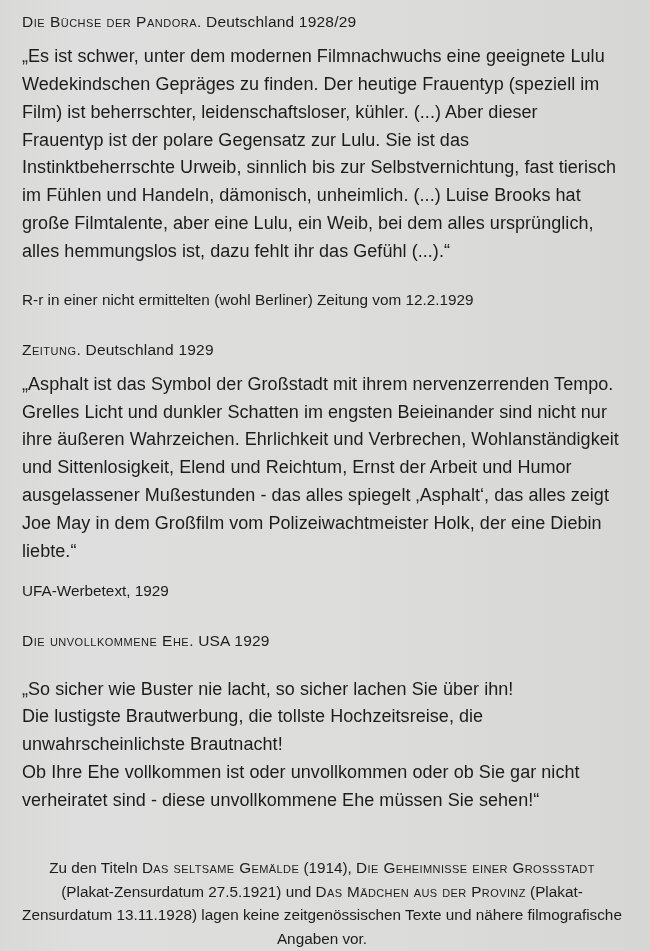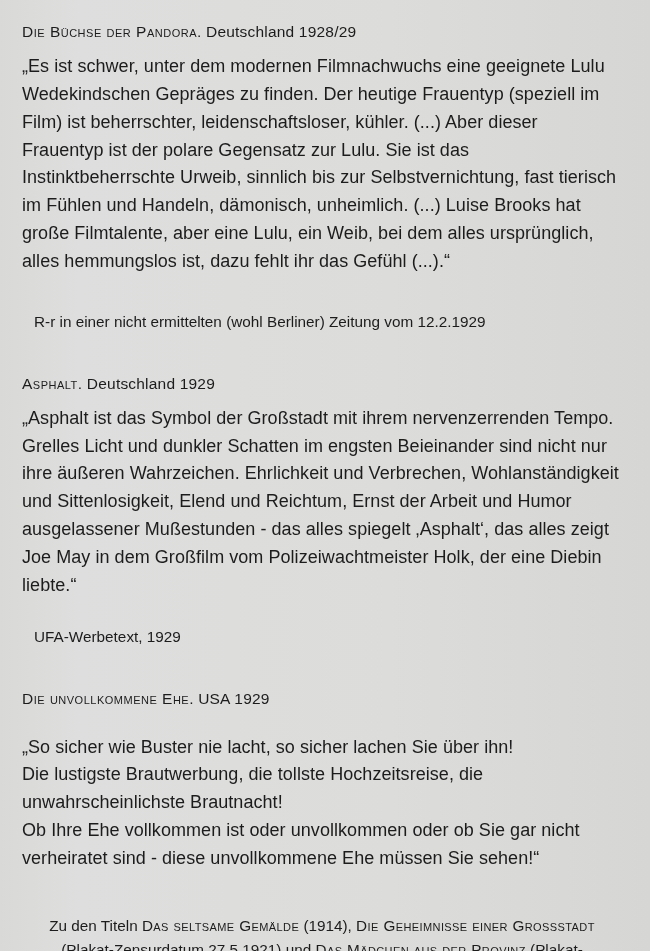--- a/index.html
+++ b/index.html
@@ -12,21 +12,21 @@
     background: #dcdcda;
     font-family: "Liberation Sans", sans-serif;
     color: #1c1c1c;
     overflow: hidden;
   }
   .page {
     position: relative;
     width: 650px;
     height: 951px;
     box-sizing: border-box;
-    padding: 22px 28px 0 22px;
+    padding: 12px 28px 0 22px;
     background: linear-gradient(90deg, #d9d9d7 0%, #dedede 12%, #dcdcda 60%, #d6d6d4 100%);
   }
   .section {
     margin-bottom: 0;
   }
   .heading {
     font-size: 15.5px;
     line-height: 1.35;
     margin: 0 0 10px 0;
     letter-spacing: 0.2px;
@@ -38,21 +38,21 @@
   .body-text {
     font-size: 18px;
     line-height: 1.55;
     margin: 0;
     letter-spacing: 0.05px;
     text-align: left;
   }
   .source {
     font-size: 15.3px;
     line-height: 1.55;
-    margin: 12px;
+    margin: 0;
   }
   .gap-sm { height: 13px; }
   .gap-md { height: 22px; }
   .gap-lg { height: 28px; }
   .closing {
     font-size: 15.3px;
     line-height: 1.55;
     margin: 0;
     text-align: center;
   }
@@ -69,21 +69,21 @@
   <div class="section">
     <p class="heading"><span class="smallcaps">Die Büchse der Pandora</span><span>. Deutschland 1928/29</span></p>
     <p class="body-text">„Es ist schwer, unter dem modernen Filmnachwuchs eine geeignete Lulu Wedekindschen Gepräges zu finden. Der heutige Frauentyp (speziell im Film) ist beherrschter, leidenschaftsloser, kühler. (...) Aber dieser Frauentyp ist der polare Gegensatz zur Lulu. Sie ist das Instinktbeherrschte Urweib, sinnlich bis zur Selbstvernichtung, fast tierisch im Fühlen und Handeln, dämonisch, unheimlich. (...) Luise Brooks hat große Filmtalente, aber eine Lulu, ein Weib, bei dem alles ursprünglich, alles hemmungslos ist, dazu fehlt ihr das Gefühl (...).“</p>
     <div class="gap-md"></div>
     <p class="source">R-r in einer nicht ermittelten (wohl Berliner) Zeitung vom 12.2.1929</p>
   </div>
 
   <div class="gap-lg"></div>
 
   <div class="section">
-    <p class="heading"><span class="smallcaps">Asphalt</span><span>. Deutschland 1929</span></p>
+    <p class="heading"><span class="smallcaps">Zeitung</span><span>. Deutschland 1929</span></p>
     <p class="body-text">„Asphalt ist das Symbol der Großstadt mit ihrem nervenzerrenden Tempo. Grelles Licht und dunkler Schatten im engsten Beieinander sind nicht nur ihre äußeren Wahrzeichen. Ehrlichkeit und Verbrechen, Wohlanständigkeit und Sittenlosigkeit, Elend und Reichtum, Ernst der Arbeit und Humor ausgelassener Mußestunden - das alles spiegelt ‚Asphalt‘, das alles zeigt Joe May in dem Großfilm vom Polizeiwachtmeister Holk, der eine Diebin liebte.“</p>
     <div class="gap-sm"></div>
     <p class="source">UFA-Werbetext, 1929</p>
   </div>
 
   <div class="gap-lg"></div>
 
   <div class="section">
     <p class="heading"><span class="smallcaps">Die unvollkommene Ehe</span><span>. USA 1929</span></p>
     <p class="body-text" style="white-space: pre-line; margin-top: 24px;">„So sicher wie Buster nie lacht, so sicher lachen Sie über ihn!

